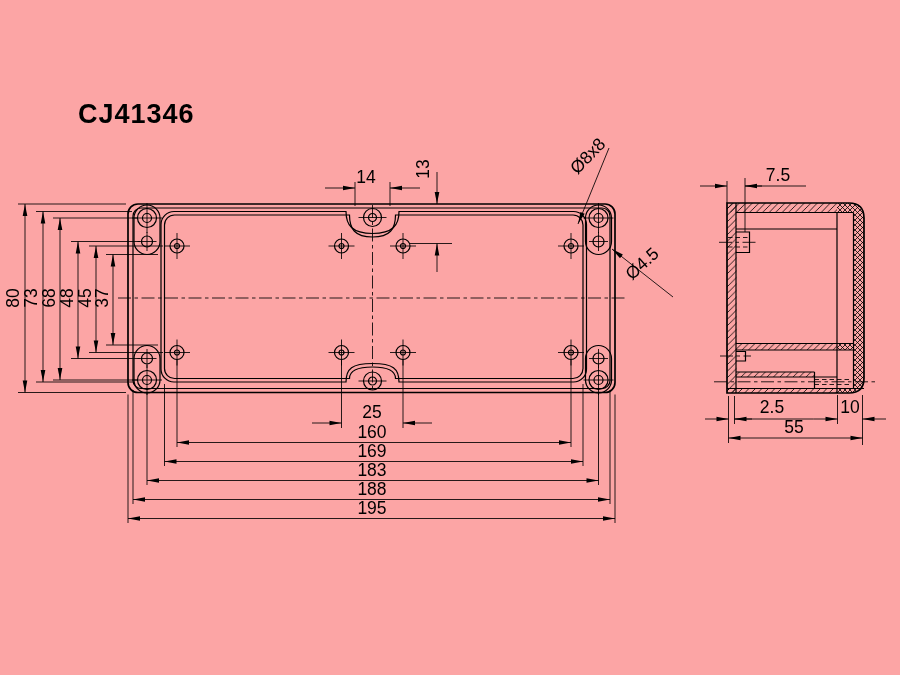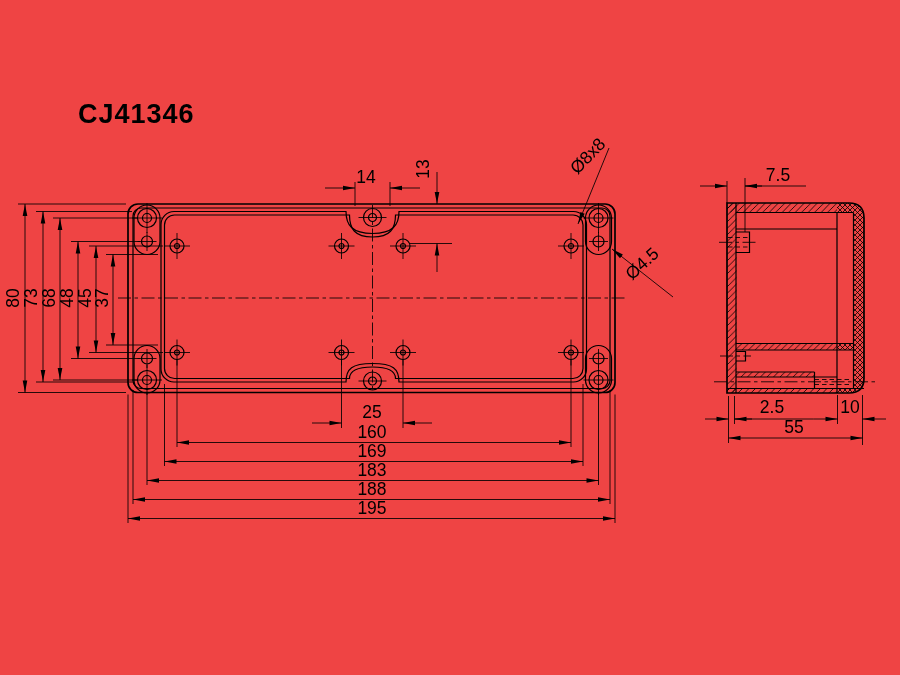--- a/index.html
+++ b/index.html
@@ -1,16 +1,16 @@
 <!DOCTYPE html>
 <html><head>
 <meta charset="utf-8">
 <style>
   html,body{margin:0;padding:0;background:#fff;}
-  .page{width:900px;height:675px;background:#ef4444;position:relative;font-family:"Liberation Sans",sans-serif;}
+  .page{width:900px;height:675px;background:#fca5a5;position:relative;font-family:"Liberation Sans",sans-serif;}
   svg text{font:17.5px "Liberation Sans",sans-serif;fill:#000;}
   svg text.ttl{font:bold 27px "Liberation Sans",sans-serif;letter-spacing:1px;}
   .ol{fill:none;stroke:#000;stroke-width:1.7;}
   .ml{fill:none;stroke:#000;stroke-width:1.2;}
   .dl{fill:none;stroke:#000;stroke-width:0.85;}
   .cl{fill:none;stroke:#000;stroke-width:0.85;stroke-dasharray:13 3.5 3.5 3.5;}
   .hl{fill:none;stroke:#000;stroke-width:0.85;stroke-dasharray:4.5 3;}
   .d2{marker-start:url(#arr);marker-end:url(#arr);}
   .d1{marker-end:url(#arr);}
   .ha{stroke:#000;stroke-width:0.8;}

